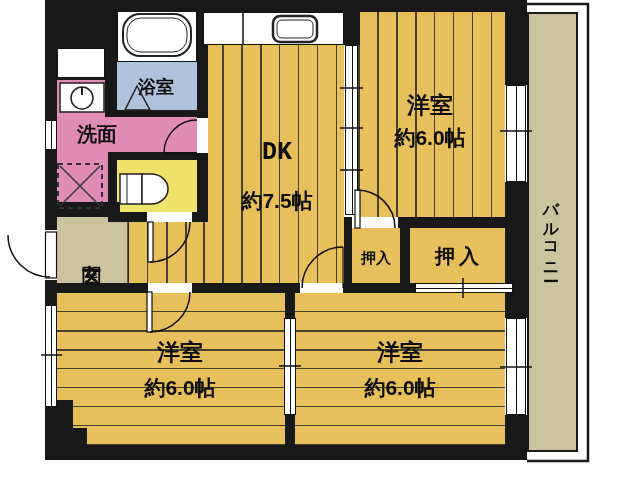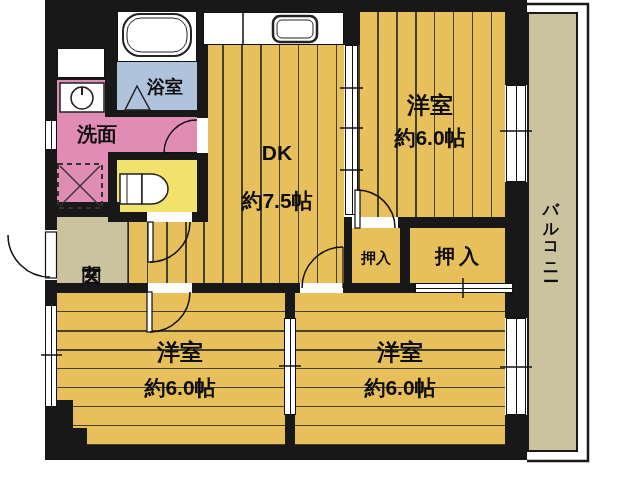--- a/index.html
+++ b/index.html
@@ -149,34 +149,34 @@
     <line x1="340" y1="88" x2="363" y2="88" stroke="#111" stroke-width="1.5"></line>
     <line x1="340" y1="128" x2="363" y2="128" stroke="#111" stroke-width="1.5"></line>
     <line x1="340" y1="170" x2="363" y2="170" stroke="#111" stroke-width="1.5"></line>
     <line x1="279" y1="366" x2="301" y2="366" stroke="#111" stroke-width="1.5"></line>
     <line x1="463" y1="278" x2="463" y2="298" stroke="#111" stroke-width="1.5"></line>
     <line x1="41" y1="355" x2="62" y2="355" stroke="#111" stroke-width="1.5"></line>
 
     <line x1="128" y1="219" x2="128" y2="283" stroke="#111" stroke-width="1.2"></line>
   </svg>
 
-  <div class="lbl" style="left:277px;top:152px;font-size:21px;">DK</div>
+  <div class="lbl" style="left:277px;top:152px;font-size:25px;font-family:Liberation Mono, monospace;">DK</div>
   <div class="lbl" style="left:277px;top:183px;font-size:21px;margin-top:17px;">約7.5帖</div>
 
   <div class="lbl" style="left:430px;top:105px;font-size:23px;">洋室</div>
   <div class="lbl" style="left:430px;top:137px;font-size:21px;">約6.0帖</div>
 
   <div class="lbl" style="left:180px;top:352px;font-size:23px;">洋室</div>
   <div class="lbl" style="left:180px;top:387px;font-size:21px;">約6.0帖</div>
 
   <div class="lbl" style="left:400px;top:352px;font-size:23px;">洋室</div>
   <div class="lbl" style="left:400px;top:387px;font-size:21px;">約6.0帖</div>
 
   <div class="lbl" style="left:376px;top:257px;font-size:15px;">押入</div>
   <div class="lbl" style="left:459px;top:256px;font-size:20px;letter-spacing:4px;">押入</div>
 
-  <div class="lbl" style="left:165px;top:87px;font-size:18px;">浴室</div>
+  <div class="lbl" style="left:156px;top:87px;font-size:18px;">浴室</div>
   <div class="lbl" style="left:97px;top:134px;font-size:20px;">洗面</div>
 
   <div class="vlbl" style="left:92px;top:251px;font-size:19px;">玄関</div>
   <div class="vlbl" style="left:551px;top:233px;font-size:16px;">バルコニー</div>
 
 </div>
 
 </body></html>

